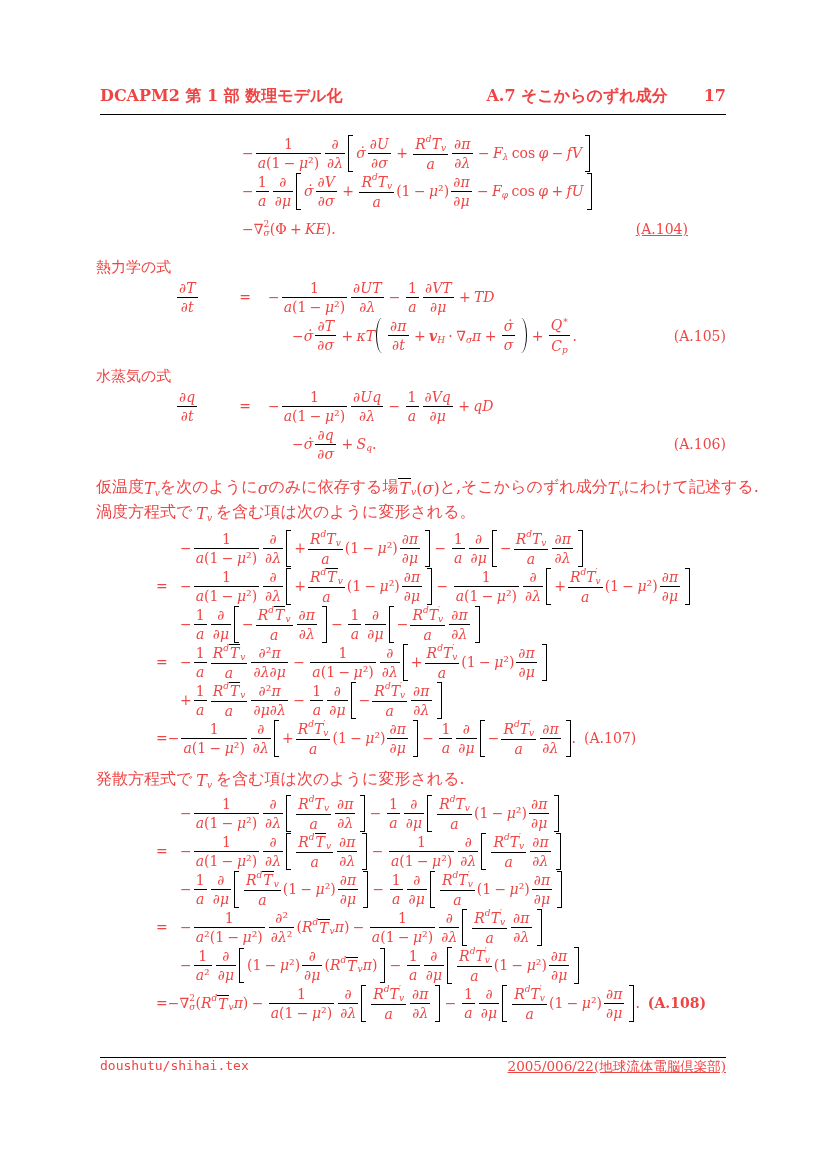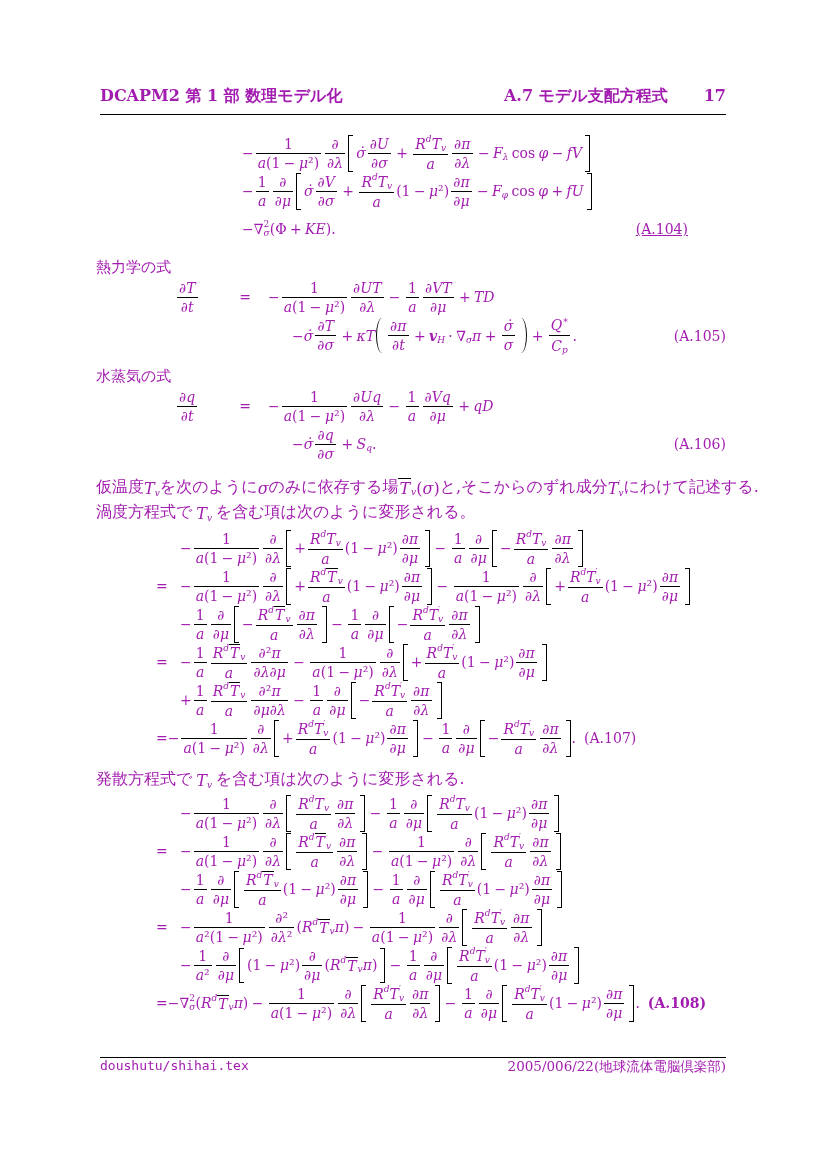--- a/index.html
+++ b/index.html
@@ -1,25 +1,25 @@
 <!DOCTYPE html>
 <html><head>
 <meta charset="utf-8">
 <style>
   html,body{margin:0;padding:0;background:#ffffff;}
   .page{position:relative;width:826px;height:1169px;background:#ffffff;overflow:hidden;
-        color:#a21caf;font-family:"DejaVu Serif","Liberation Serif",serif;}
+        color:#ef4444;font-family:"DejaVu Serif","Liberation Serif",serif;}
   
   .header{position:absolute;left:100px;right:100px;top:86px;display:flex;align-items:flex-end;
           font-weight:bold;font-size:16px;border-bottom:1.2px solid #000;padding-bottom:7px;}
   .header .hright{margin-left:auto;display:flex;gap:36px;}
   .footer{position:absolute;left:100px;right:100px;top:1057px;border-top:1px solid #000;
           display:flex;font-size:13.5px;}
   .footer .fleft{font-family:"DejaVu Sans Mono","Liberation Mono",monospace;font-size:13px;}
-  .footer .fright{margin-left:auto;}
+  .footer .fright{margin-left:auto;text-decoration:underline;}
   
   .content{position:absolute;left:100px;right:100px;top:112px;}
   .shead{font-size:15px;margin:8px 0 0 -4px;height:22px;display:flex;align-items:center;}
   .para{margin-top:10px;}
   .pline{display:flex;align-items:flex-end;height:25px;margin-left:-4px;white-space:nowrap;}
   
   .eq{display:flex;flex-direction:column;font-size:14px;}
   .eq104{margin:22px 0 0 142px;}
   .eq105,.eq106{margin:0 0 0 75px;}
   .eq107,.eq108{margin:6px 0 0 56px;}
@@ -62,21 +62,21 @@
   .ovl{display:inline-block;border-top:1.1px solid #000;padding:0 1px;}
 </style>
 </head>
 <body>
 
 <div class="page">
 
   <div class="header">
     <span>DCAPM2 第 1 部 数理モデル化</span>
     <span class="hright">
-      <span>A.7 モデル支配方程式</span>
+      <span>A.7 そこからのずれ成分</span>
       <span>17</span>
     </span>
   </div>
 
   <div class="content">
 
     <div class="eq eq104">
         <div class="mline">
           <span class="mexpr">
             <span class="up">−</span>

